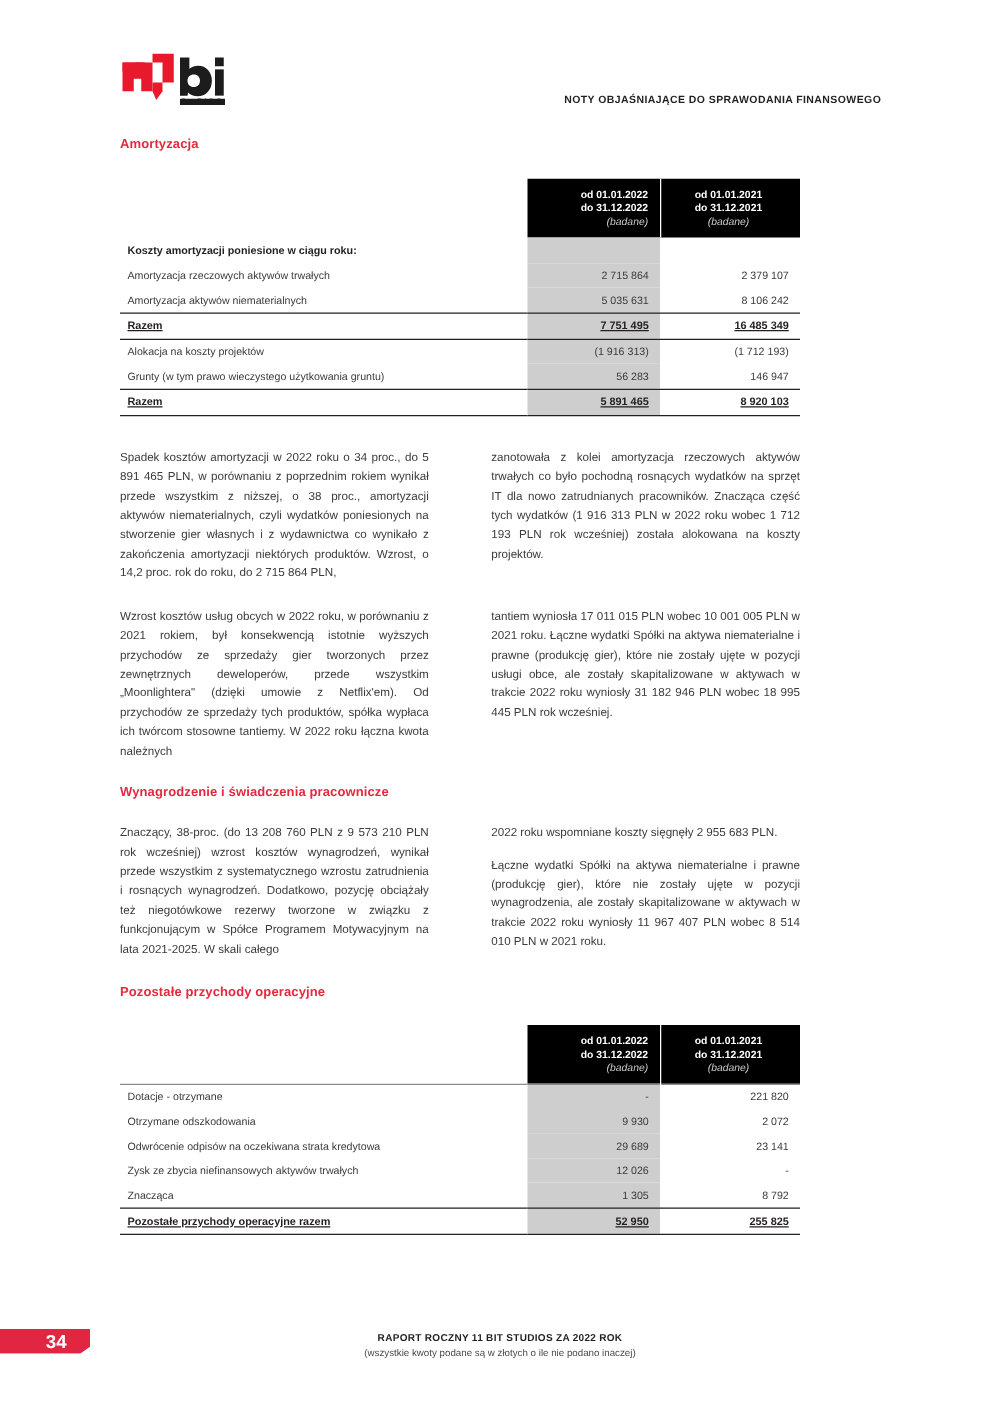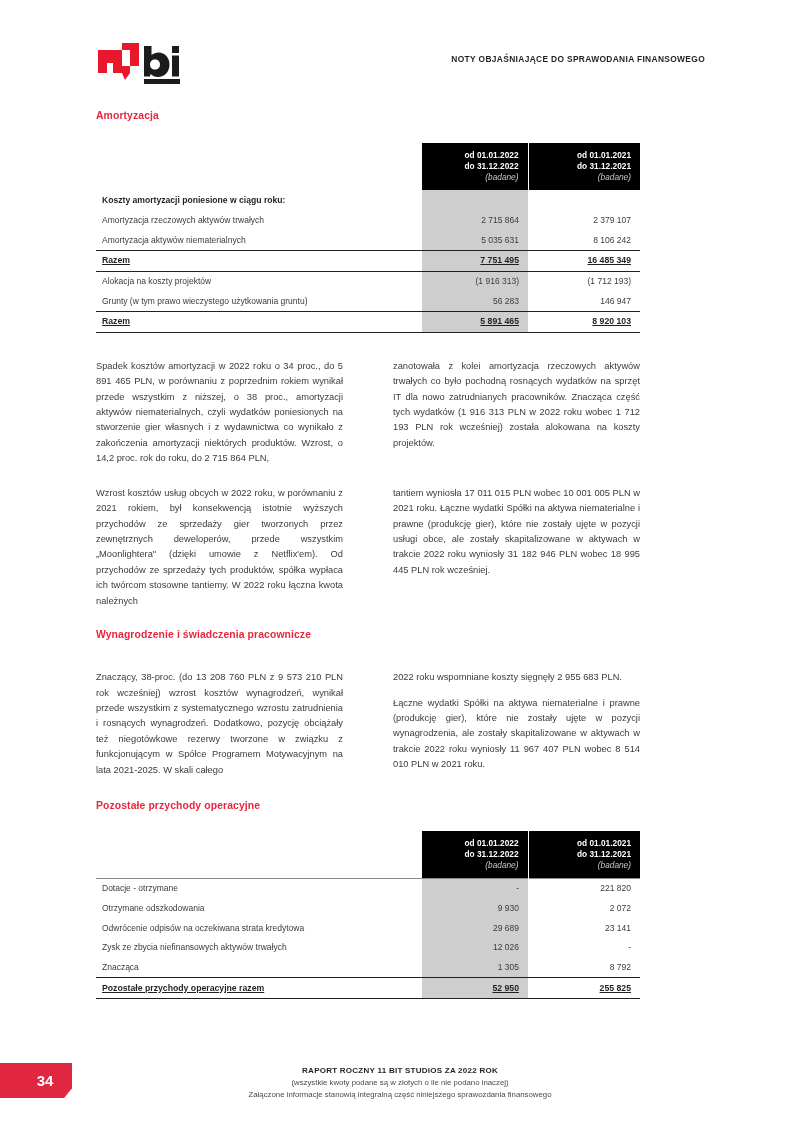--- a/index.html
+++ b/index.html
@@ -18,21 +18,21 @@
 
   
   .header {
     position:absolute; left:0; right:0; top:34px; height:60px;
   }
   .logo {
     position:absolute; left:96px; top:6px;
     width:84px; height:46px;
   }
   .doc-header-title {
-    position:absolute; right:95px; top:20px;
+    position:absolute; right:95px; top:40px;
     font-size:8.4px; font-weight:bold; letter-spacing:0.35px;
     color:#231f20; text-align:right; white-space:nowrap;
   }
 
   
   .content { position:absolute; left:96px; top:0; width:544px; }
 
   .red-head {
     color:#e8273f; font-weight:bold; font-size:10.4px;
     letter-spacing:0.1px;
@@ -53,21 +53,21 @@
   table.fin thead th {
     background:#000000; color:#ffffff;
     font-size:8.3px; font-weight:bold;
     text-align:right; vertical-align:bottom;
     padding:7px 9px 7px 6px; line-height:1.32;
     border-right:1px solid #ffffff;
   }
   table.fin thead th.blank {
     background:#ffffff; border:0; padding:0;
   }
-  table.fin thead th:last-child { border-right:0; }
+  table.fin thead th:last-child { border-right:0;text-align:center; }
   table.fin thead th .badane {
     font-style:italic; font-weight:normal; color:#c6c8cc; display:block;
   }
 
   table.fin td {
     padding:4.5px 9px 4.5px 6px; line-height:1.25;
     vertical-align:middle;
   }
   table.fin td.lbl { text-align:left; padding-left:6px; }
   table.fin td.val { text-align:right; }
@@ -90,21 +90,21 @@
     font-size:9.3px; line-height:1.66;
     text-align:justify; color:#3b3b3d;
     hyphens:none;
   }
   p.body:last-child { margin-bottom:0; }
 
   
   .footer { position:absolute; left:0; right:0; bottom:0; height:76px; }
   .page-badge {
     position:absolute; left:0; top:8px;
-    width:72px; height:35px; background:#e02641;
+    width:72px; height:20px; background:#e02641;
     color:#ffffff; font-weight:bold; font-size:15px;
     display:flex; align-items:center; justify-content:center;
     padding-left:18px;
     clip-path: polygon(0 0, 100% 0, 100% 72%, 89% 100%, 0 100%);
   }
   .footer-text {
     position:absolute; left:0; right:0; top:10px;
     text-align:center; line-height:1.5;
   }
   .footer-text .l1 { font-size:8px; font-weight:bold; letter-spacing:0.25px; color:#231f20; }
@@ -213,21 +213,21 @@
     <div class="cols" style="margin-top:19px;">
       <div class="col">
         <p class="body">Wzrost kosztów usług obcych w 2022 roku, w porównaniu z 2021 rokiem, był konsekwencją istotnie wyższych przychodów ze sprzedaży gier tworzonych przez zewnętrznych deweloperów, przede wszystkim „Moonlightera" (dzięki umowie z Netflix'em). Od przychodów ze sprzedaży tych produktów, spółka wypłaca ich twórcom stosowne tantiemy. W 2022 roku łączna kwota należnych</p>
       </div>
       <div class="col">
         <p class="body">tantiem wyniosła 17 011 015 PLN wobec 10 001 005 PLN w 2021 roku. Łączne wydatki Spółki na aktywa niematerialne i prawne (produkcję gier), które nie zostały ujęte w pozycji usługi obce, ale zostały skapitalizowane w aktywach w trakcie 2022 roku wyniosły 31 182 946 PLN wobec 18 995 445 PLN rok wcześniej.</p>
       </div>
     </div>
 
     <div class="red-head" style="margin-top:20px;">Wynagrodzenie i świadczenia pracownicze</div>
-    <div class="cols" style="margin-top:30px;">
+    <div class="cols" style="margin-top:19px;">
       <div class="col">
         <p class="body">Znaczący, 38-proc. (do 13 208 760 PLN z 9 573 210 PLN rok wcześniej) wzrost kosztów wynagrodzeń, wynikał przede wszystkim z systematycznego wzrostu zatrudnienia i rosnących wynagrodzeń. Dodatkowo, pozycję obciążały też niegotówkowe rezerwy tworzone w związku z funkcjonującym w Spółce Programem Motywacyjnym na lata 2021-2025. W skali całego</p>
       </div>
       <div class="col">
         <p class="body">2022 roku wspomniane koszty sięgnęły 2 955 683 PLN.</p>
         <p class="body">Łączne wydatki Spółki na aktywa niematerialne i prawne (produkcję gier), które nie zostały ujęte w pozycji wynagrodzenia, ale zostały skapitalizowane w aktywach w trakcie 2022 roku wyniosły 11 967 407 PLN wobec 8 514 010 PLN w 2021 roku.</p>
       </div>
     </div>
 
 
@@ -288,17 +288,16 @@
       </tbody>
     </table>
 
   </div>
 
   <div class="footer">
     <div class="page-badge">34</div>
     <div class="footer-text">
       <div class="l1">RAPORT ROCZNY 11 BIT STUDIOS ZA 2022 ROK</div>
       <div class="l2">(wszystkie kwoty podane są w złotych o ile nie podano inaczej)</div>
-      <div class="l3">Załączone informacje stanowią integralną część niniejszego sprawozdania finansowego</div>
     </div>
   </div>
 
 </div>
 
 </body></html>

